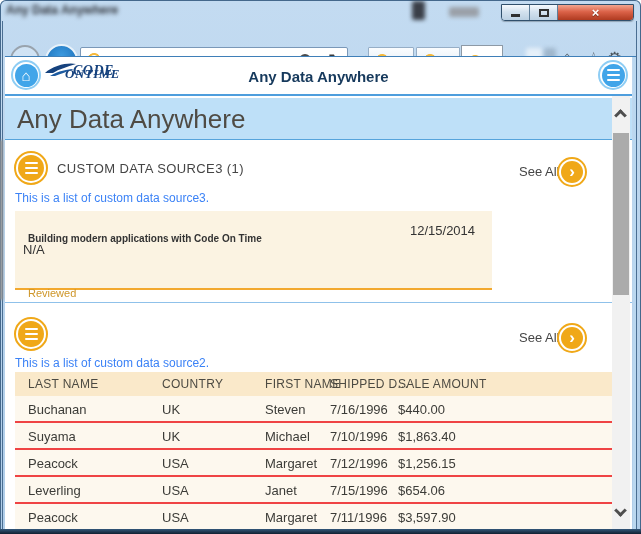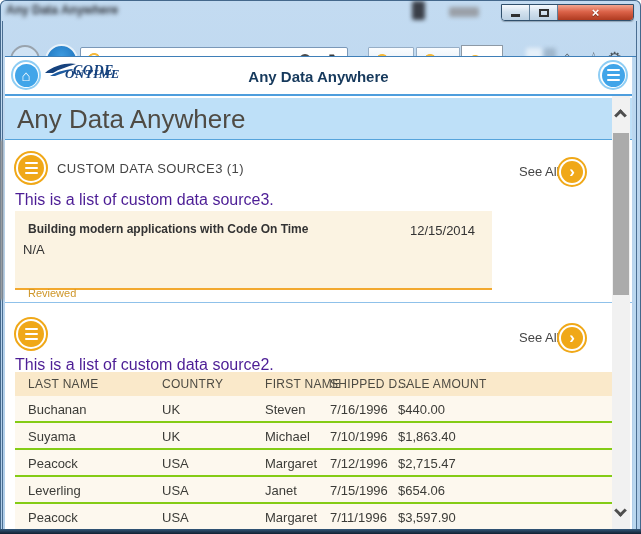--- a/index.html
+++ b/index.html
@@ -84,33 +84,33 @@
     background:#fff; display:flex; align-items:center; justify-content:center; }
   .sec-icon .disc { width:26px; height:26px; border-radius:50%; background:#F0A818;
     display:flex; align-items:center; justify-content:center; }
   .sec-label { font-size:13px; color:#454545; letter-spacing:.4px; }
   .see-all { font-size:13px; color:#454545; }
   .see-circle { width:30px; height:30px; border-radius:50%; border:2px solid #F0A818;
     background:#fff; display:flex; align-items:center; justify-content:center; }
   .see-circle .disc { width:22px; height:22px; border-radius:50%; background:#F0A818;
     color:#fff; font-size:17px; font-weight:bold; display:flex; align-items:center;
     justify-content:center; line-height:1; padding-bottom:2px; }
-  .desc { font-size:16px; color:#4c1d95; }
+  .desc { font-size:12px; color:#3b82f6; }
   .card { left:10px; top:154px; width:477px; height:79px; background:#FBF3E2;
     border-bottom:2px solid #F2A82E; }
-  .card-title { left:13px; top:11px; font-size:12px; font-weight:bold; color:#333; }
+  .card-title { left:13px; top:22px; font-size:10px; font-weight:bold; color:#333; }
   .card-date { left:395px; top:12px; font-size:13px; color:#333; }
   .card-value { left:8px; top:31px; font-size:13px; color:#333; }
   .card-status { left:13px; top:48px; font-size:11px; color:#CE9629;margin-top:28px; }
   .divider { left:0; top:245px; width:627px; height:1px; background:#8FC1EA; }
   
   .dtable { left:10px; top:315px; width:606px; }
   .thead { height:24px; background:#FAE9CA; position:relative; }
   .th { position:absolute; top:5px; font-size:12px; color:#4C4A42; letter-spacing:.3px; }
-  .trow { height:27px; background:#FDF8EE; position:relative; border-bottom:2px solid #84cc16; }
+  .trow { height:27px; background:#FDF8EE; position:relative; border-bottom:2px solid #ef4444; }
   .trow.last { border-bottom:none; }
   .td { position:absolute; top:6px; font-size:13px; color:#3C3C38; }
   .c1 { left:13px; } .c2 { left:147px; } .c3 { left:250px; } .c4 { left:315px; } .c5 { left:383px; }
   
   .sbar { left:607px; top:39px; width:18px; height:433px; background:#F1F1F1; }
   .sthumb { position:absolute; left:1px; top:37px; width:16px; height:162px; background:#ABABAB; }
   .chev { position:absolute; left:4px; width:9px; height:9px;
     border-left:3px solid #4E4E4E; border-top:3px solid #4E4E4E; }
   .chev.up { top:15px; transform:rotate(45deg); }
   .chev.down { top:410px; transform:rotate(225deg); }
@@ -271,21 +271,21 @@
         <span class="td c2">UK</span>
         <span class="td c3">Michael</span>
         <span class="td c4">7/10/1996</span>
         <span class="td c5">$1,863.40</span>
       </div>
       <div class="trow">
         <span class="td c1">Peacock</span>
         <span class="td c2">USA</span>
         <span class="td c3">Margaret</span>
         <span class="td c4">7/12/1996</span>
-        <span class="td c5">$2,715.47</span>
+        <span class="td c5">$1,256.15</span>
       </div>
       <div class="trow">
         <span class="td c1">Leverling</span>
         <span class="td c2">USA</span>
         <span class="td c3">Janet</span>
         <span class="td c4">7/15/1996</span>
         <span class="td c5">$654.06</span>
       </div>
       <div class="trow last">
         <span class="td c1">Peacock</span>

